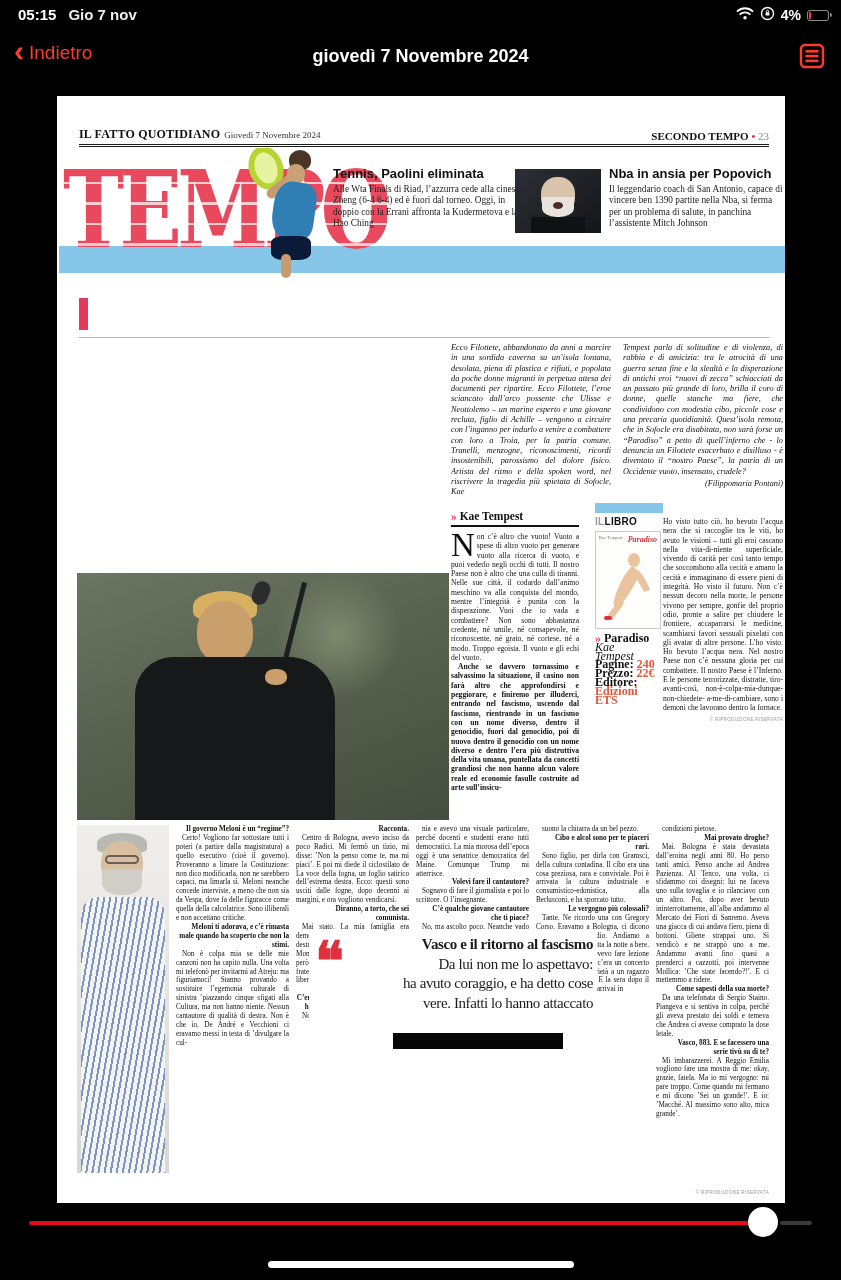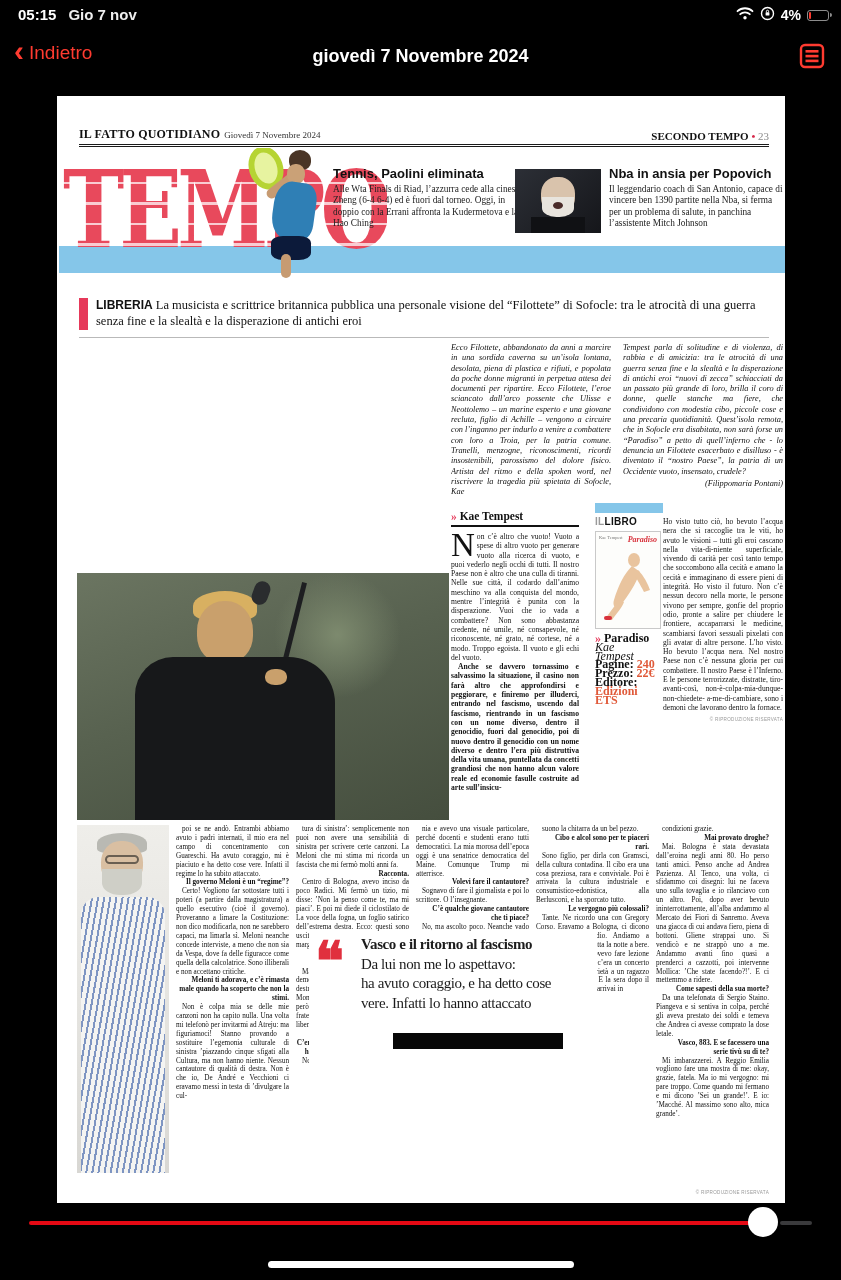--- a/index.html
+++ b/index.html
@@ -114,21 +114,21 @@
   .cap .red { color:#e05a3a; font-weight:700; }
   .cap .it { font-style:italic; }
 
   
   .interview { position:absolute; left:20px; top:729px; width:692px; height:372px; display:flex; gap:7px; overflow:hidden; }
   .icol { flex:1; font-size:7.2px; line-height:8.9px; text-align:justify; overflow:hidden; }
   .icol .iq { font-weight:700; text-align:right; text-indent:6px; }
   .icol .ia { text-indent:6px; }
   .quote-box { position:absolute; left:232px; top:106px; width:288px; height:134px; background:#fff; }
   .qmark { position:absolute; left:6px; top:10px; font-size:54px; line-height:40px; color:#e0303e; font-family:"DejaVu Serif",serif; font-weight:700; }
-  .qtext { position:absolute; left:52px; top:4px; width:232px; text-align:left; font-size:15px; line-height:19.5px; letter-spacing:-.4px; color:#1c1c1c; }
+  .qtext { position:absolute; left:52px; top:4px; width:232px; text-align:right; font-size:15px; line-height:19.5px; letter-spacing:-.4px; color:#1c1c1c; }
   .qtext .q1 { font-weight:700; }
   .qblackbar { position:absolute; left:84px; top:102px; width:170px; height:16px; background:#070707; }
   .iv-credit { position:absolute; right:0; bottom:2px; font-size:4.6px; color:#999; font-family:"Liberation Sans",sans-serif; letter-spacing:.3px; background:#fff; padding-left:4px; }
 
   
   .track-fill { position:absolute; left:29px; top:1221px; width:722px; height:4px; background:#e50914; border-radius:2px; }
   .knob { position:absolute; left:748px; top:1207px; width:30px; height:30px; background:#fff; border-radius:50%; }
   .track-rest { position:absolute; left:780px; top:1221px; width:32px; height:4px; background:#3a3a3c; border-radius:2px; }
   .home-ind { position:absolute; left:268px; top:1261px; width:306px; height:7px; border-radius:4px; background:#fff; }
 </style>
@@ -219,21 +219,20 @@
         <div class="pop-shirt"></div>
     </div>
 
     <div class="brief brief-pop">
       <h3>Nba in ansia per Popovich</h3>
       <p>Il leggendario coach di San Antonio, capace di vincere ben 1390 partite nella Nba, si ferma per un problema di salute, in panchina l’assistente Mitch Johnson</p>
     </div>
 
     <div class="strap">
       <div class="strap-bar"></div>
-      <div class="strap-text"><b>LIBRERIA</b><span> La musicista e scrittrice britannica pubblica una personale visione del “Filottete” di Sofocle: tra le atrocità di una guerra senza fine e la slealtà e la disperazione di antichi eroi</span></div>
     </div>
 
 
     <div class="intro">
       <div>Ecco Filottete, abbandonato da anni a marcire in una sordida caverna su un’isola lontana, desolata, piena di plastica e rifiuti, e popolata da poche donne migranti in perpetua attesa dei documenti per ripartire. Ecco Filottete, l’eroe sciancato dall’arco possente che Ulisse e Neottolemo – un marine esperto e una giovane recluta, figlio di Achille – vengono a circuire con l’inganno per indurlo a venire a combattere con loro a Troia, per la patria comune. Tranelli, menzogne, riconoscimenti, ricordi insostenibili, parossismo del dolore fisico. Artista del ritmo e della spoken word, nel riscrivere la tragedia più spietata di Sofocle, Kae</div>
       <div>
         <span>Tempest parla di solitudine e di violenza, di rabbia e di amicizia: tra le atrocità di una guerra senza fine e la slealtà e la disperazione di antichi eroi “nuovi di zecca” schiacciati da un passato più grande di loro, brilla il coro di donne, quelle stanche ma fiere, che condividono con modestia cibo, piccole cose e una precaria quotidianità. Quest’isola remota, che in Sofocle era disabitata, non sarà forse un “Paradiso” a petto di quell’inferno che - lo denuncia un Filottete esacerbato e disilluso - è diventato il “nostro Paese”, la patria di un Occidente vuoto, insensato, crudele?</span>
         <span class="sig">(Filippomaria Pontani)</span>
       </div>
     </div>
@@ -288,28 +287,26 @@
 
     <div class="interview">
       <div class="gucc-photo">
         <div class="gu-shirt"></div>
           <div class="gu-hair"></div>
           <div class="gu-head"></div>
         <div class="gu-beard"></div>
           <div class="gu-glasses"></div>
       </div>
       <div class="icol">
-          <p class="ia">poi se ne andò. Entrambi abbiamo avuto i padri internati, il mio era nel campo di concentramento con Guareschi. Ha avuto coraggio, mi è piaciuto e ha detto cose vere. Infatti il regime lo ha subito attaccato.</p>
           <p class="iq">Il governo Meloni è un “regime”?</p>
           <p class="ia">Certo! Vogliono far sottostare tutti i poteri (a partire dalla magistratura) a quello esecutivo (cioè il governo). Proveranno a limare la Costituzione: non dico modificarla, non ne sarebbero capaci, ma limarla sì. Meloni neanche concede interviste, a meno che non sia da Vespa, dove fa delle figuracce come quella della calcolatrice. Sono illiberali e non accettano critiche.</p>
           <p class="iq">Meloni ti adorava, e c’è rimasta male quando ha scoperto che non la stimi.</p>
           <p class="ia">Non è colpa mia se delle mie canzoni non ha capito nulla. Una volta mi telefonò per invitarmi ad Atreju: ma figuriamoci! Stanno provando a sostituire l’egemonia culturale di sinistra ’piazzando cinque sfigati alla Cultura, ma non hanno niente. Nessun cantautore di qualità di destra. Non è che io, De André e Vecchioni ci eravamo messi in testa di ’divulgare la cul-</p>
         </div>
       <div class="icol">
-          <p class="ia">tura di sinistra’: semplicemente non puoi non avere una sensibilità di sinistra per scrivere certe canzoni. La Meloni che mi stima mi ricorda un fascista che mi fermò molti anni fa.</p>
           <p class="iq">Racconta.</p>
           <p class="ia">Centro di Bologna, avevo inciso da poco Radici. Mi fermò un tizio, mi disse: ’Non la penso come te, ma mi piaci’. E poi mi diede il ciclostilato de La voce della fogna, un foglio satirico dell’estrema destra. Ecco: questi sono usciti dalle fogne, dopo decenni ai margini, e ora vogliono vendicarsi.</p>
           <p class="iq">Diranno, a torto, che sei comunista.</p>
           <p class="ia">Mai stato. La mia famiglia era democristiana e mio padre liberale di destra, innamorato di Einaudi e Montanelli. Anch’io sono un liberale, però non alla Malagodi: diciamo alla fratelli Rosselli. Sono un socialista liberale.</p>
           <p class="iq">Hai insegnato negli Stati Uniti. C’era già la pulsione reazionaria che ha portato alla vittoria di Trump?</p>
           <p class="ia">No. Però insegnavo in Pennsylva-</p>
         </div>
       <div class="icol">
           <p class="ia">nia e avevo una visuale particolare, perché docenti e studenti erano tutti democratici. La mia morosa dell’epoca oggi è una senatrice democratica del Maine. Comunque Trump mi atterrisce.</p>
           <p class="iq">Volevi fare il cantautore?</p>
@@ -320,21 +317,21 @@
           <p class="ia">Per niente. Al massimo mi mancano le cene e le bevute prima e dopo i concerti. Tirar tardi al mattino. Ma sono tempi lontani: il mio nipotino mi chiama ’il nonno che suona la chitarra’, anche se non</p>
         </div>
       <div class="icol">
           <p class="ia">suono la chitarra da un bel pezzo.</p>
           <p class="iq">Cibo e alcol sono per te piaceri rari.</p>
           <p class="ia">Sono figlio, per dirla con Gramsci, della cultura contadina. Il cibo era una cosa preziosa, rara e conviviale. Poi è arrivata la cultura industriale e consumistico-edonistica, alla Berlusconi, e ha sporcato tutto.</p>
           <p class="iq">Le vergogno più colossali?</p>
           <p class="ia">Tante. Ne ricordo una con Gregory Corso. Eravamo a Bologna, ci dicono che c’è un incendio. Andiamo a vederlo e stiamo lì tutta la notte a bere. La mattina alle 8 dovevo fare lezione agli alunni e la sera c’era un concerto nel Lazio per solidarietà a un ragazzo arrestato in Turchia. E la sera dopo il concerto a Roma. Ci arrivai in</p>
         </div>
       <div class="icol">
-          <p class="ia">condizioni grazie.</p>
+          <p class="ia">condizioni pietose.</p>
           <p class="iq">Mai provato droghe?</p>
           <p class="ia">Mai. Bologna è stata devastata dall’eroina negli anni 80. Ho perso tanti amici. Penso anche ad Andrea Pazienza. Al Tenco, una volta, ci sfidammo coi disegni: lui ne faceva uno sulla tovaglia e io rilanciavo con un altro. Poi, dopo aver bevuto ininterrottamente, all’alba andammo al Mercato dei Fiori di Sanremo. Aveva una giacca di cui andava fiero, piena di bottoni. Gliene strappai uno. Si vendicò e ne strappò uno a me. Andammo avanti fino quasi a prenderci a cazzotti, poi intervenne Mollica: ’Che state facendo?!’. E ci mettemmo a ridere.</p>
           <p class="iq">Come sapesti della sua morte?</p>
           <p class="ia">Da una telefonata di Sergio Staino. Piangeva e si sentiva in colpa, perché gli aveva prestato dei soldi e temeva che Andrea ci avesse comprato la dose letale.</p>
           <p class="iq">Vasco, 883. E se facessero una serie tivù su di te?</p>
           <p class="ia">Mi imbarazzerei. A Reggio Emilia vogliono fare una mostra di me: okay, grazie, fatela. Ma io mi vergogno: mi pare troppo. Come quando mi fermano e mi dicono ’Sei un grande!’. E io: ’Macché. Al massimo sono alto, mica grande’.</p>
         </div>
 
       <div class="quote-box">
         <div class="qmark">❝</div>

